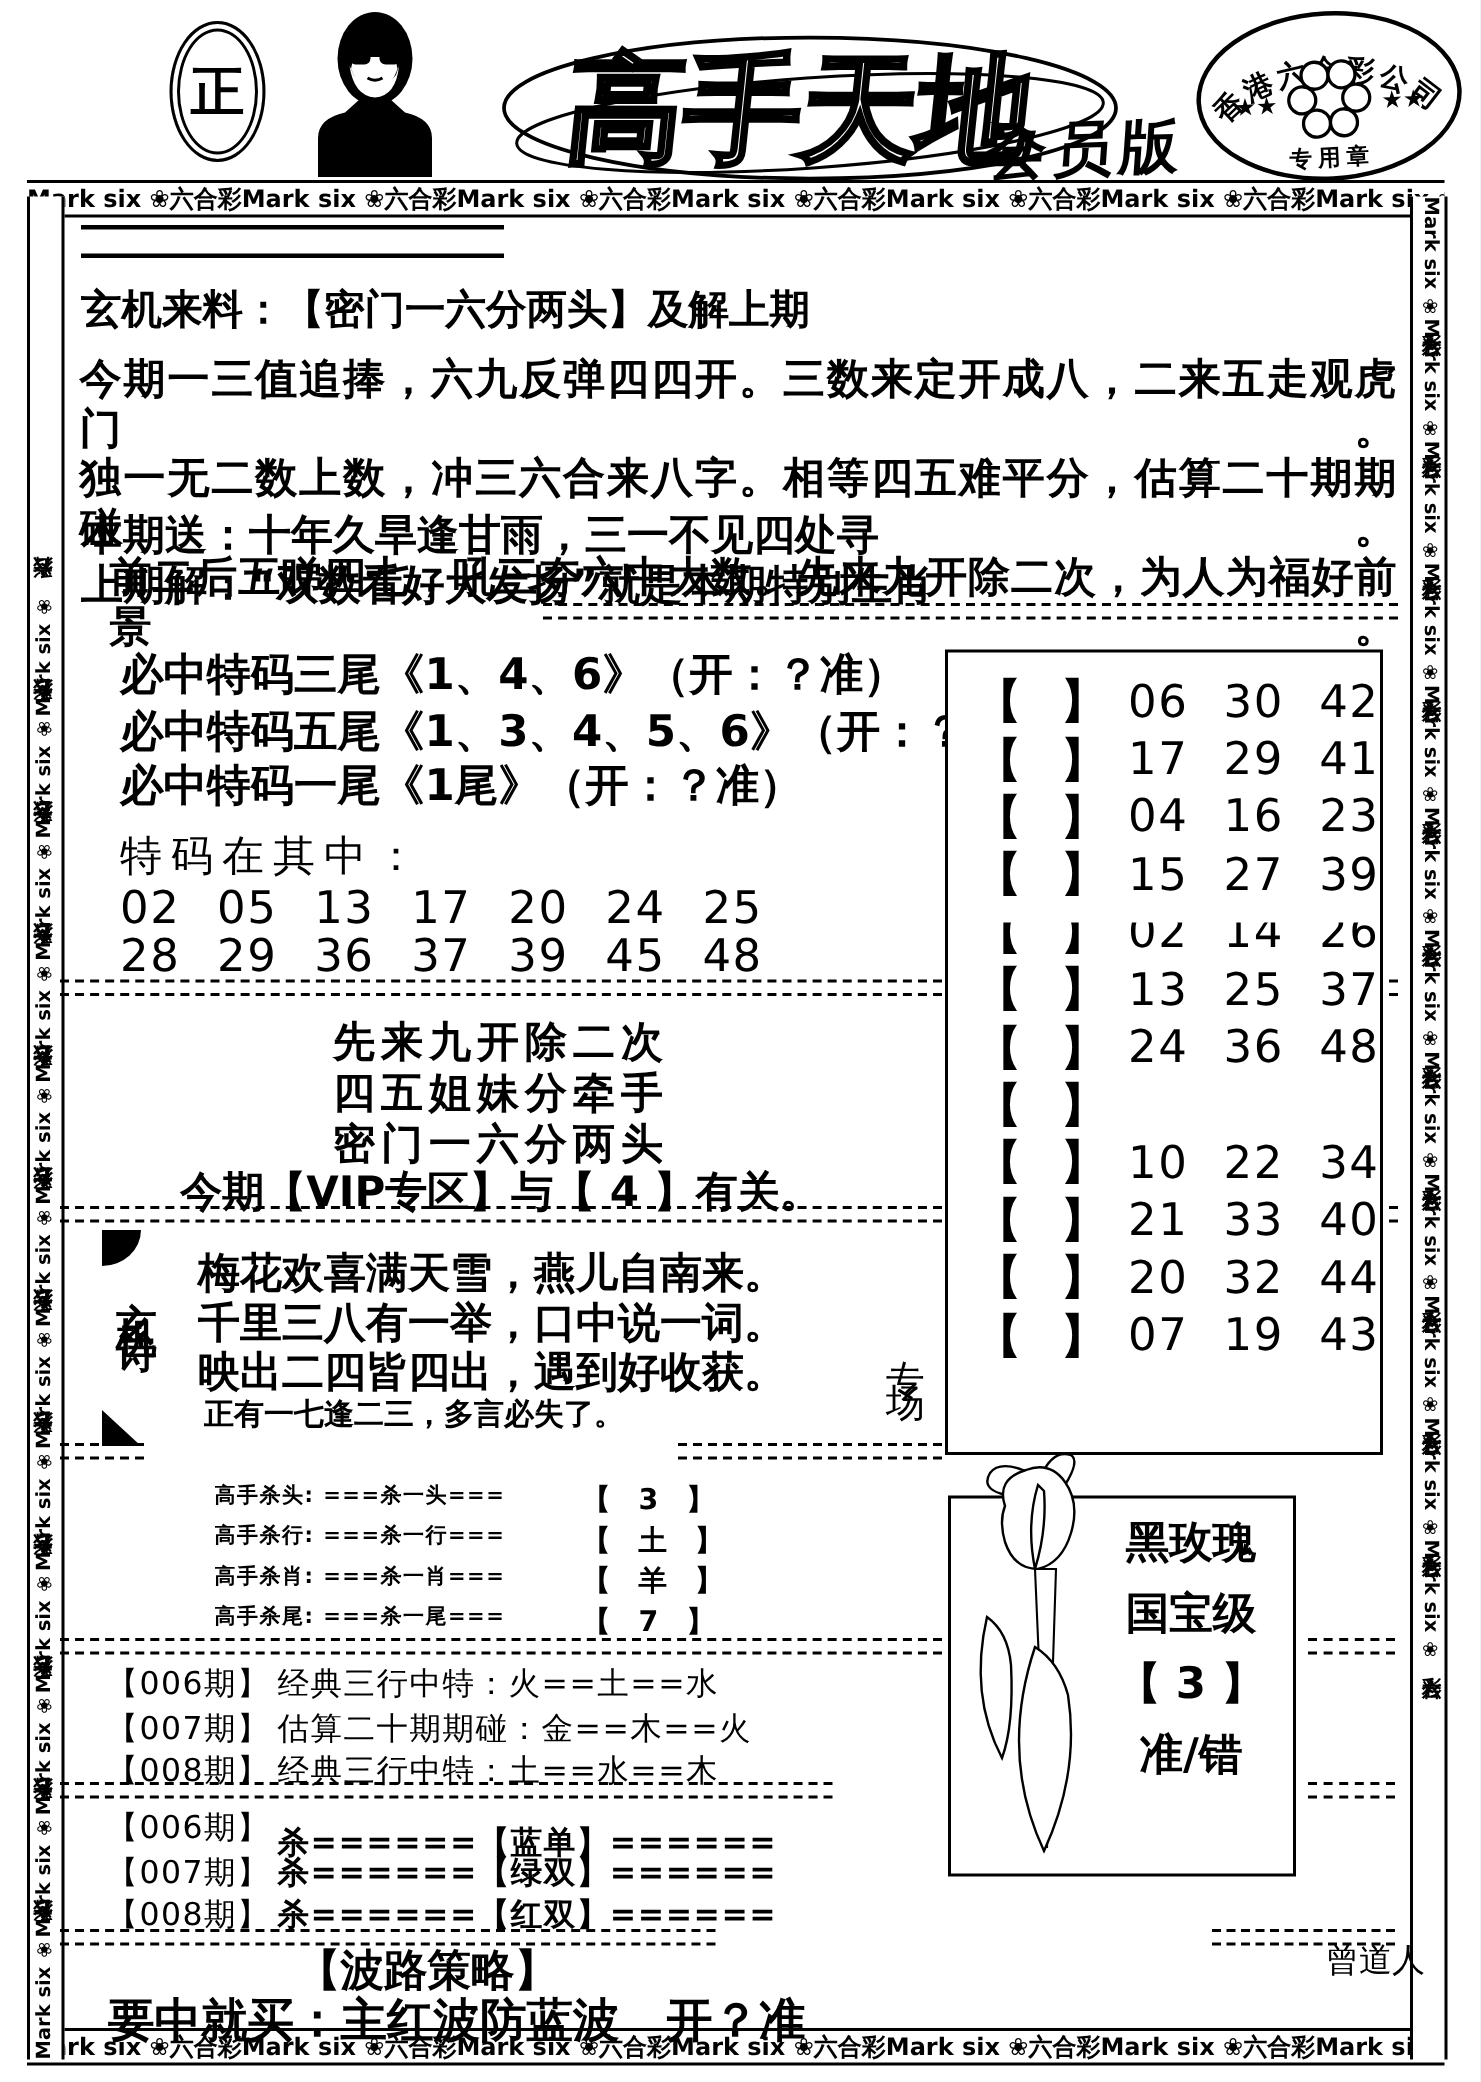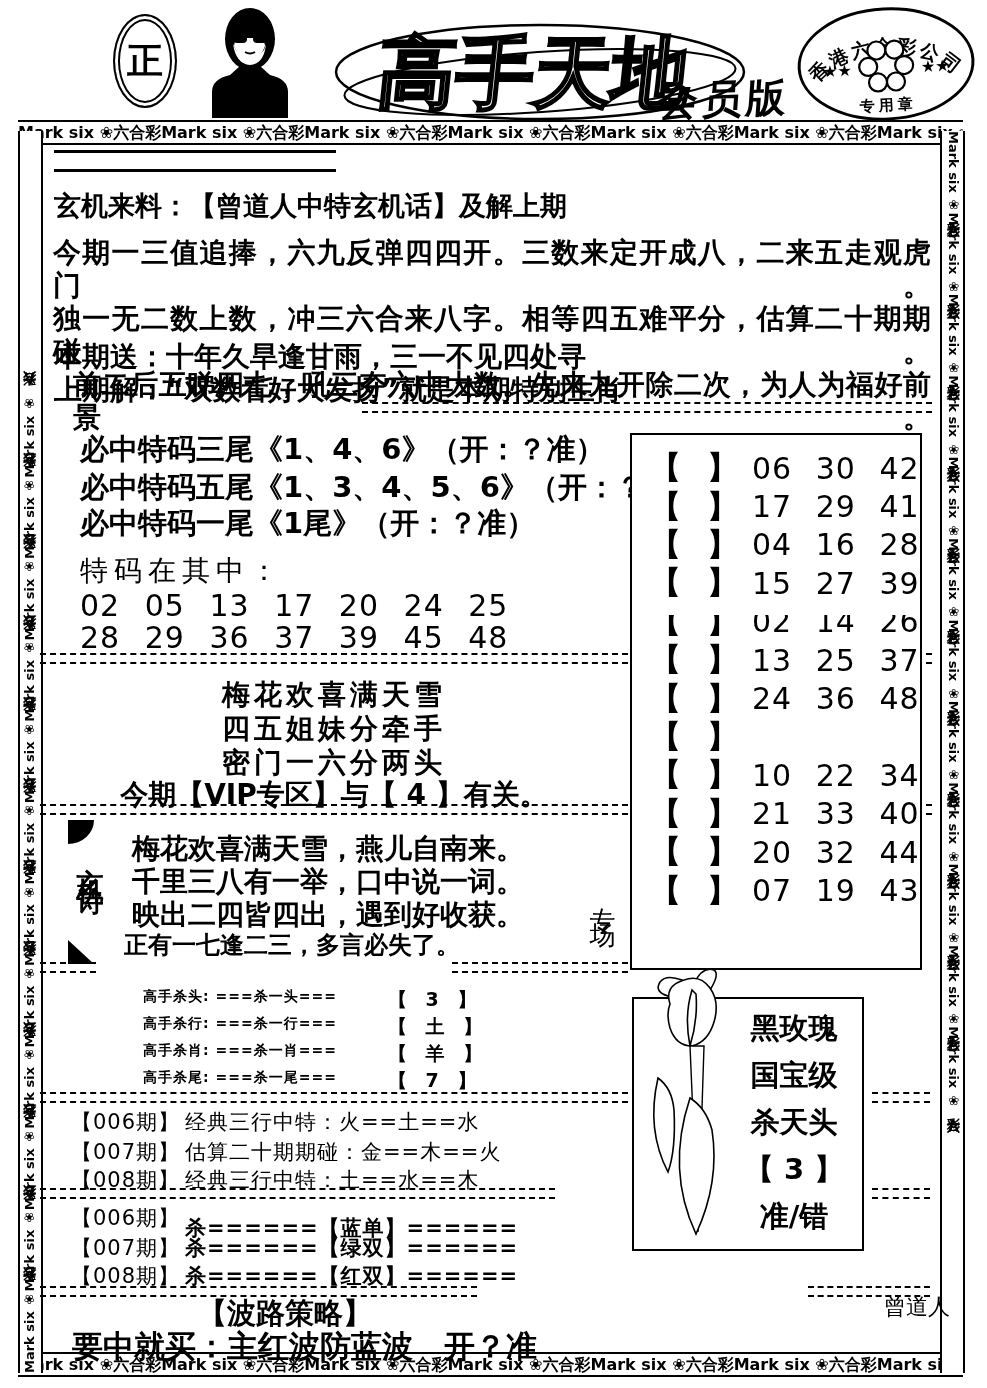--- a/index.html
+++ b/index.html
@@ -95,21 +95,21 @@
   <div class="strip h" style="left:18px;top:120px;width:945px;height:21px;">Mark six ❀六合彩Mark six ❀六合彩Mark six ❀六合彩Mark six ❀六合彩Mark six ❀六合彩Mark six ❀六合彩Mark six ❀六合彩Mark six ❀六合彩Mark six ❀六合彩Mark six ❀六合彩</div>
   <div class="strip h" style="left:18px;top:1352px;width:945px;height:21px;">Mark six ❀六合彩Mark six ❀六合彩Mark six ❀六合彩Mark six ❀六合彩Mark six ❀六合彩Mark six ❀六合彩Mark six ❀六合彩Mark six ❀六合彩Mark six ❀六合彩Mark six ❀六合彩</div>
   <div class="strip v flip" style="left:18px;top:131px;width:21px;height:1242px;">Mark six ❀六合彩Mark six ❀六合彩Mark six ❀六合彩Mark six ❀六合彩Mark six ❀六合彩Mark six ❀六合彩Mark six ❀六合彩Mark six ❀六合彩Mark six ❀六合彩Mark six ❀六合彩Mark six ❀六合彩Mark six ❀六合彩</div>
   <div class="strip v" style="left:940px;top:131px;width:21px;height:1242px;">Mark six ❀六合彩Mark six ❀六合彩Mark six ❀六合彩Mark six ❀六合彩Mark six ❀六合彩Mark six ❀六合彩Mark six ❀六合彩Mark six ❀六合彩Mark six ❀六合彩Mark six ❀六合彩Mark six ❀六合彩Mark six ❀六合彩</div>
 
   <div class="abs" style="left:40px;top:142px;width:901px;height:1210px;">
 
     <div class="hline" style="left:14px;top:8px;width:282px;"></div>
     <div class="hline" style="left:14px;top:27px;width:282px;"></div>
 
-    <div class="line b" style="left:14px;top:46px;font-size:27px;">玄机来料：【曾道人中特玄机话】及解上期</div>
+    <div class="line b" style="left:14px;top:46px;font-size:27px;">玄机来料：【密门一六分两头】及解上期</div>
 
     <div class="abs justify" style="left:13px;top:94px;width:878px;">
       <div class="b" style="font-size:28px;line-height:33px;">今期一三值追捧，六九反弹四四开。三数来定开成八，二来五走观虎门。</div>
       <div class="b" style="font-size:28px;line-height:33px;">独一无二数上数，冲三六合来八字。相等四五难平分，估算二十期期碰。</div>
       <div class="b" style="font-size:28px;line-height:33px;margin-left:20px;">前二后五睇四七，吼三夺六中大数。先来九开除二次，为人为福好前景。</div>
     </div>
 
     <div class="line b" style="left:14px;top:196px;font-size:28px;">本期送：十年久旱逢甘雨，三一不见四处寻</div>
     <div class="line b" style="left:14px;top:229px;font-size:28px;">上期解：“双数看好大发扬”就是本期特别生肖</div>
 
@@ -119,36 +119,36 @@
     <div class="line b" style="left:40px;top:326px;font-size:29px;">必中特码五尾《1、3、4、5、6》（开：？准）</div>
     <div class="line b" style="left:40px;top:362px;font-size:29px;">必中特码一尾《1尾》（开：？准）</div>
 
     <div class="line" style="left:40px;top:410px;font-size:28px;letter-spacing:6px;">特码在其中：</div>
     <div class="line" style="left:40px;top:446px;font-size:30px;word-spacing:14px;letter-spacing:1px;">02 05 13 17 20 24 25</div>
     <div class="line" style="left:40px;top:478px;font-size:30px;word-spacing:14px;letter-spacing:1px;">28 29 36 37 39 45 48</div>
 
     <div class="dsep" style="left:0;top:511px;width:588px;"></div>
     <div class="dsep" style="left:876px;top:511px;width:16px;"></div>
 
-    <div class="center588 b" style="top:534px;font-size:28px;letter-spacing:4px;">梅花欢喜满天雪</div>
+    <div class="center588 b" style="top:534px;font-size:28px;letter-spacing:4px;">先来九开除二次</div>
     <div class="center588 b" style="top:568px;font-size:28px;letter-spacing:4px;">四五姐妹分牵手</div>
     <div class="center588 b" style="top:602px;font-size:28px;letter-spacing:4px;">密门一六分两头</div>
     <div class="center588 b" style="top:634px;font-size:28px;">今期【VIP专区】与【 4 】有关。</div>
 
     <div class="dsep" style="left:0;top:662px;width:588px;"></div>
     <div class="dsep" style="left:876px;top:662px;width:16px;"></div>
 
     <div class="corner-t" style="left:28px;top:678px;"></div>
     <div class="line b vert" style="left:32px;top:704px;font-size:27px;letter-spacing:10px;">玄机诗</div>
     <div class="corner-b" style="left:28px;top:798px;"></div>
 
     <div class="line b" style="left:92px;top:688px;font-size:28px;">梅花欢喜满天雪，燕儿自南来。</div>
     <div class="line b" style="left:92px;top:721px;font-size:28px;">千里三八有一举，口中说一词。</div>
     <div class="line b" style="left:92px;top:754px;font-size:28px;">映出二四皆四出，遇到好收获。</div>
-    <div class="line b" style="left:84px;top:787px;font-size:24px;text-align:right;">正有一七逢二三，多言必失了。</div>
+    <div class="line b" style="left:96px;top:787px;font-size:20px;text-align:right;">正有一七逢二三，多言必失了。</div>
 
     <div class="line vert" style="left:546px;top:744px;font-size:26px;letter-spacing:16px;">专场</div>
 
     <div class="dsep" style="left:0;top:820px;width:56px;"></div>
     <div class="dsep" style="left:412px;top:820px;width:176px;"></div>
 
     <div class="kline" style="left:103px;top:846px;">高手杀头: ===杀一头===</div>
     <div class="kval" style="left:348px;top:845px;">【 3 】</div>
     <div class="kline" style="left:103px;top:873px;text-align:center;">高手杀行: ===杀一行===</div>
     <div class="kval" style="left:348px;top:872px;">【 土 】</div>
@@ -191,21 +191,21 @@
           <span class="nums">06 30 42</span>
         </div>
       <div class="numrow">
           <span class="bo">【</span>
           <span class="bc">】</span>
           <span class="nums">17 29 41</span>
         </div>
       <div class="numrow">
           <span class="bo">【</span>
           <span class="bc">】</span>
-          <span class="nums">04 16 28</span>
+          <span class="nums">04 16 23</span>
         </div>
       <div class="numrow">
           <span class="bo">【</span>
           <span class="bc">】</span>
           <span class="nums">15 27 39</span>
         </div>
       <div class="numrow">
           <span class="bo">【</span>
           <span class="bc">】</span>
           <span class="nums">02 14 26</span>
@@ -246,21 +246,20 @@
           <span class="nums">07 19 43</span>
         </div>
     </div>
 
     <div class="abs" style="left:592px;top:462px;width:288px;height:11px;background:#fff;"></div>
 
     <div class="rosebox" style="left:592px;top:855px;width:228px;height:250px;">
       <div class="roselines">
         <div>黑玫瑰</div>
         <div>国宝级</div>
-        <div>杀天头</div>
         <div>【 3 】</div>
         <div>准/错</div>
       </div>
     </div>
     <svg class="abs" style="left:600px;top:820px;" width="112" height="288" viewBox="0 0 112 288">
       <g stroke="#000" stroke-width="1.6" fill="#fff">
         <path d="M28 34 Q14 30 20 20 Q26 12 42 18 L40 30 Z"></path>
         <path d="M54 22 Q62 4 74 8 Q80 12 70 28 L58 34 Z"></path>
         <path d="M30 42 Q24 24 44 18 Q60 12 70 26 Q80 40 74 60 Q68 80 52 84 Q36 84 30 66 Q26 52 30 42 Z"></path>
         <path d="M52 28 Q44 54 50 84 Q58 58 56 32 Z"></path>

